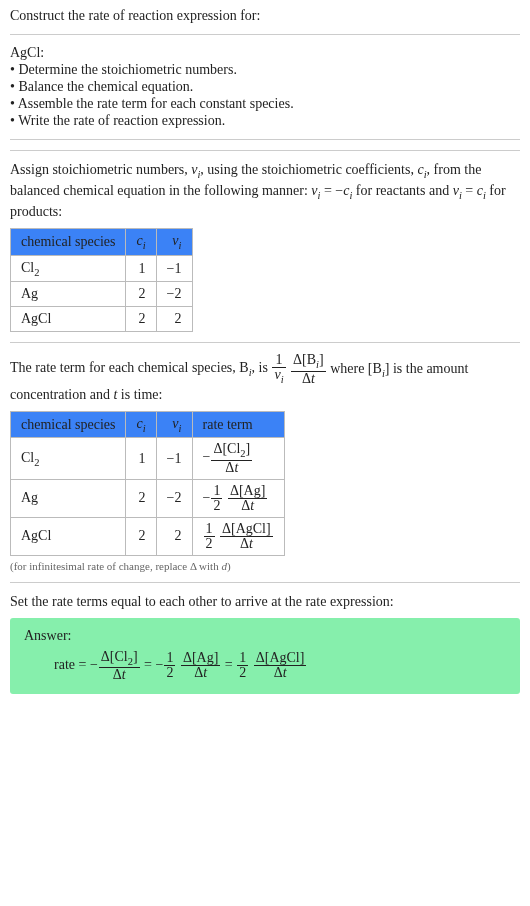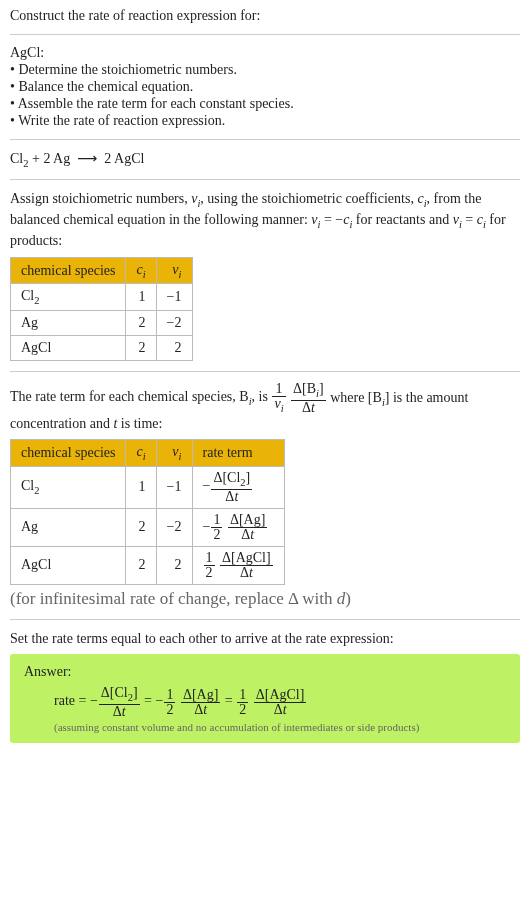--- a/index.html
+++ b/index.html
@@ -31,41 +31,41 @@
     margin: 4px 0;
   }
   table.data th, table.data td {
     border: 1px solid #bbb;
     padding: 4px 10px;
     text-align: left;
     font-weight: normal;
     font-size: 14px;
   }
   table.data th {
-    background: #eab308;
+    background: #3b82f6;
   }
   table.data td.center, table.data th.center { text-align: right; }
   sub { font-size: 0.75em; }
   .frac {
     display: inline-block;
     vertical-align: middle;
     text-align: center;
     line-height: 1;
     position: relative;
     margin: 0 1px;
   }
   .frac .num { display: block; padding: 0 2px; }
   .frac .den { display: block; border-top: 1px solid #222; padding: 0 2px; }
   .small-note {
-    font-size: 17px;
+    font-size: 11px;
     color: #666;
     margin-top: 4px;
   }
   .answer-box {
-    background: #bef264;
+    background: #86efac;
     border-radius: 3px;
     padding: 10px 14px;
     margin-top: 6px;
   }
   .answer-box .label { margin-bottom: 6px; }
   .answer-eq { margin-left: 30px; margin-bottom: 2px; }
   .answer-sub {
     font-size: 11px;
     color: #666;
     margin-left: 30px;
@@ -85,21 +85,20 @@
   <div>AgCl:</div>
   <div class="plan-item">• Determine the stoichiometric numbers.</div>
   <div class="plan-item">• Balance the chemical equation.</div>
   <div class="plan-item">• Assemble the rate term for each constant species.</div>
   <div class="plan-item">• Write the rate of reaction expression.</div>
 </div>
 
 <hr class="divider">
 
 <div class="section">
-  <div class="equation">Cl<sub>2</sub> + 2 Ag &nbsp;⟶&nbsp; 2 AgCl</div>
 </div>
 
 <hr class="divider">
 
 <div class="section">
   <div class="desc">Assign stoichiometric numbers, <i>ν<sub>i</sub></i>, using the stoichiometric coefficients, <i>c<sub>i</sub></i>, from the balanced chemical equation in the following manner: <i>ν<sub>i</sub></i> = −<i>c<sub>i</sub></i> for reactants and <i>ν<sub>i</sub></i> = <i>c<sub>i</sub></i> for products:</div>
   <table class="data">
     <tbody>
         <tr>
       <th>chemical species</th>
@@ -167,15 +166,14 @@
   <div class="small-note">(for infinitesimal rate of change, replace Δ with <i>d</i>)</div>
 </div>
 
 <hr class="divider">
 
 <div class="section">
   <div class="desc">Set the rate terms equal to each other to arrive at the rate expression:</div>
   <div class="answer-box">
     <div class="label">Answer:</div>
     <div class="answer-eq nowrap">rate = −<span class="frac"><span class="num">Δ[Cl<sub>2</sub>]</span><span class="den">Δ<i>t</i></span></span> = −<span class="frac"><span class="num">1</span><span class="den">2</span></span>&nbsp;<span class="frac"><span class="num">Δ[Ag]</span><span class="den">Δ<i>t</i></span></span> = <span class="frac"><span class="num">1</span><span class="den">2</span></span>&nbsp;<span class="frac"><span class="num">Δ[AgCl]</span><span class="den">Δ<i>t</i></span></span></div>
-    <div class="answer-sub">(assuming constant volume and no accumulation of intermediates or side products)</div>
   </div>
 </div>
 
 </body></html>

